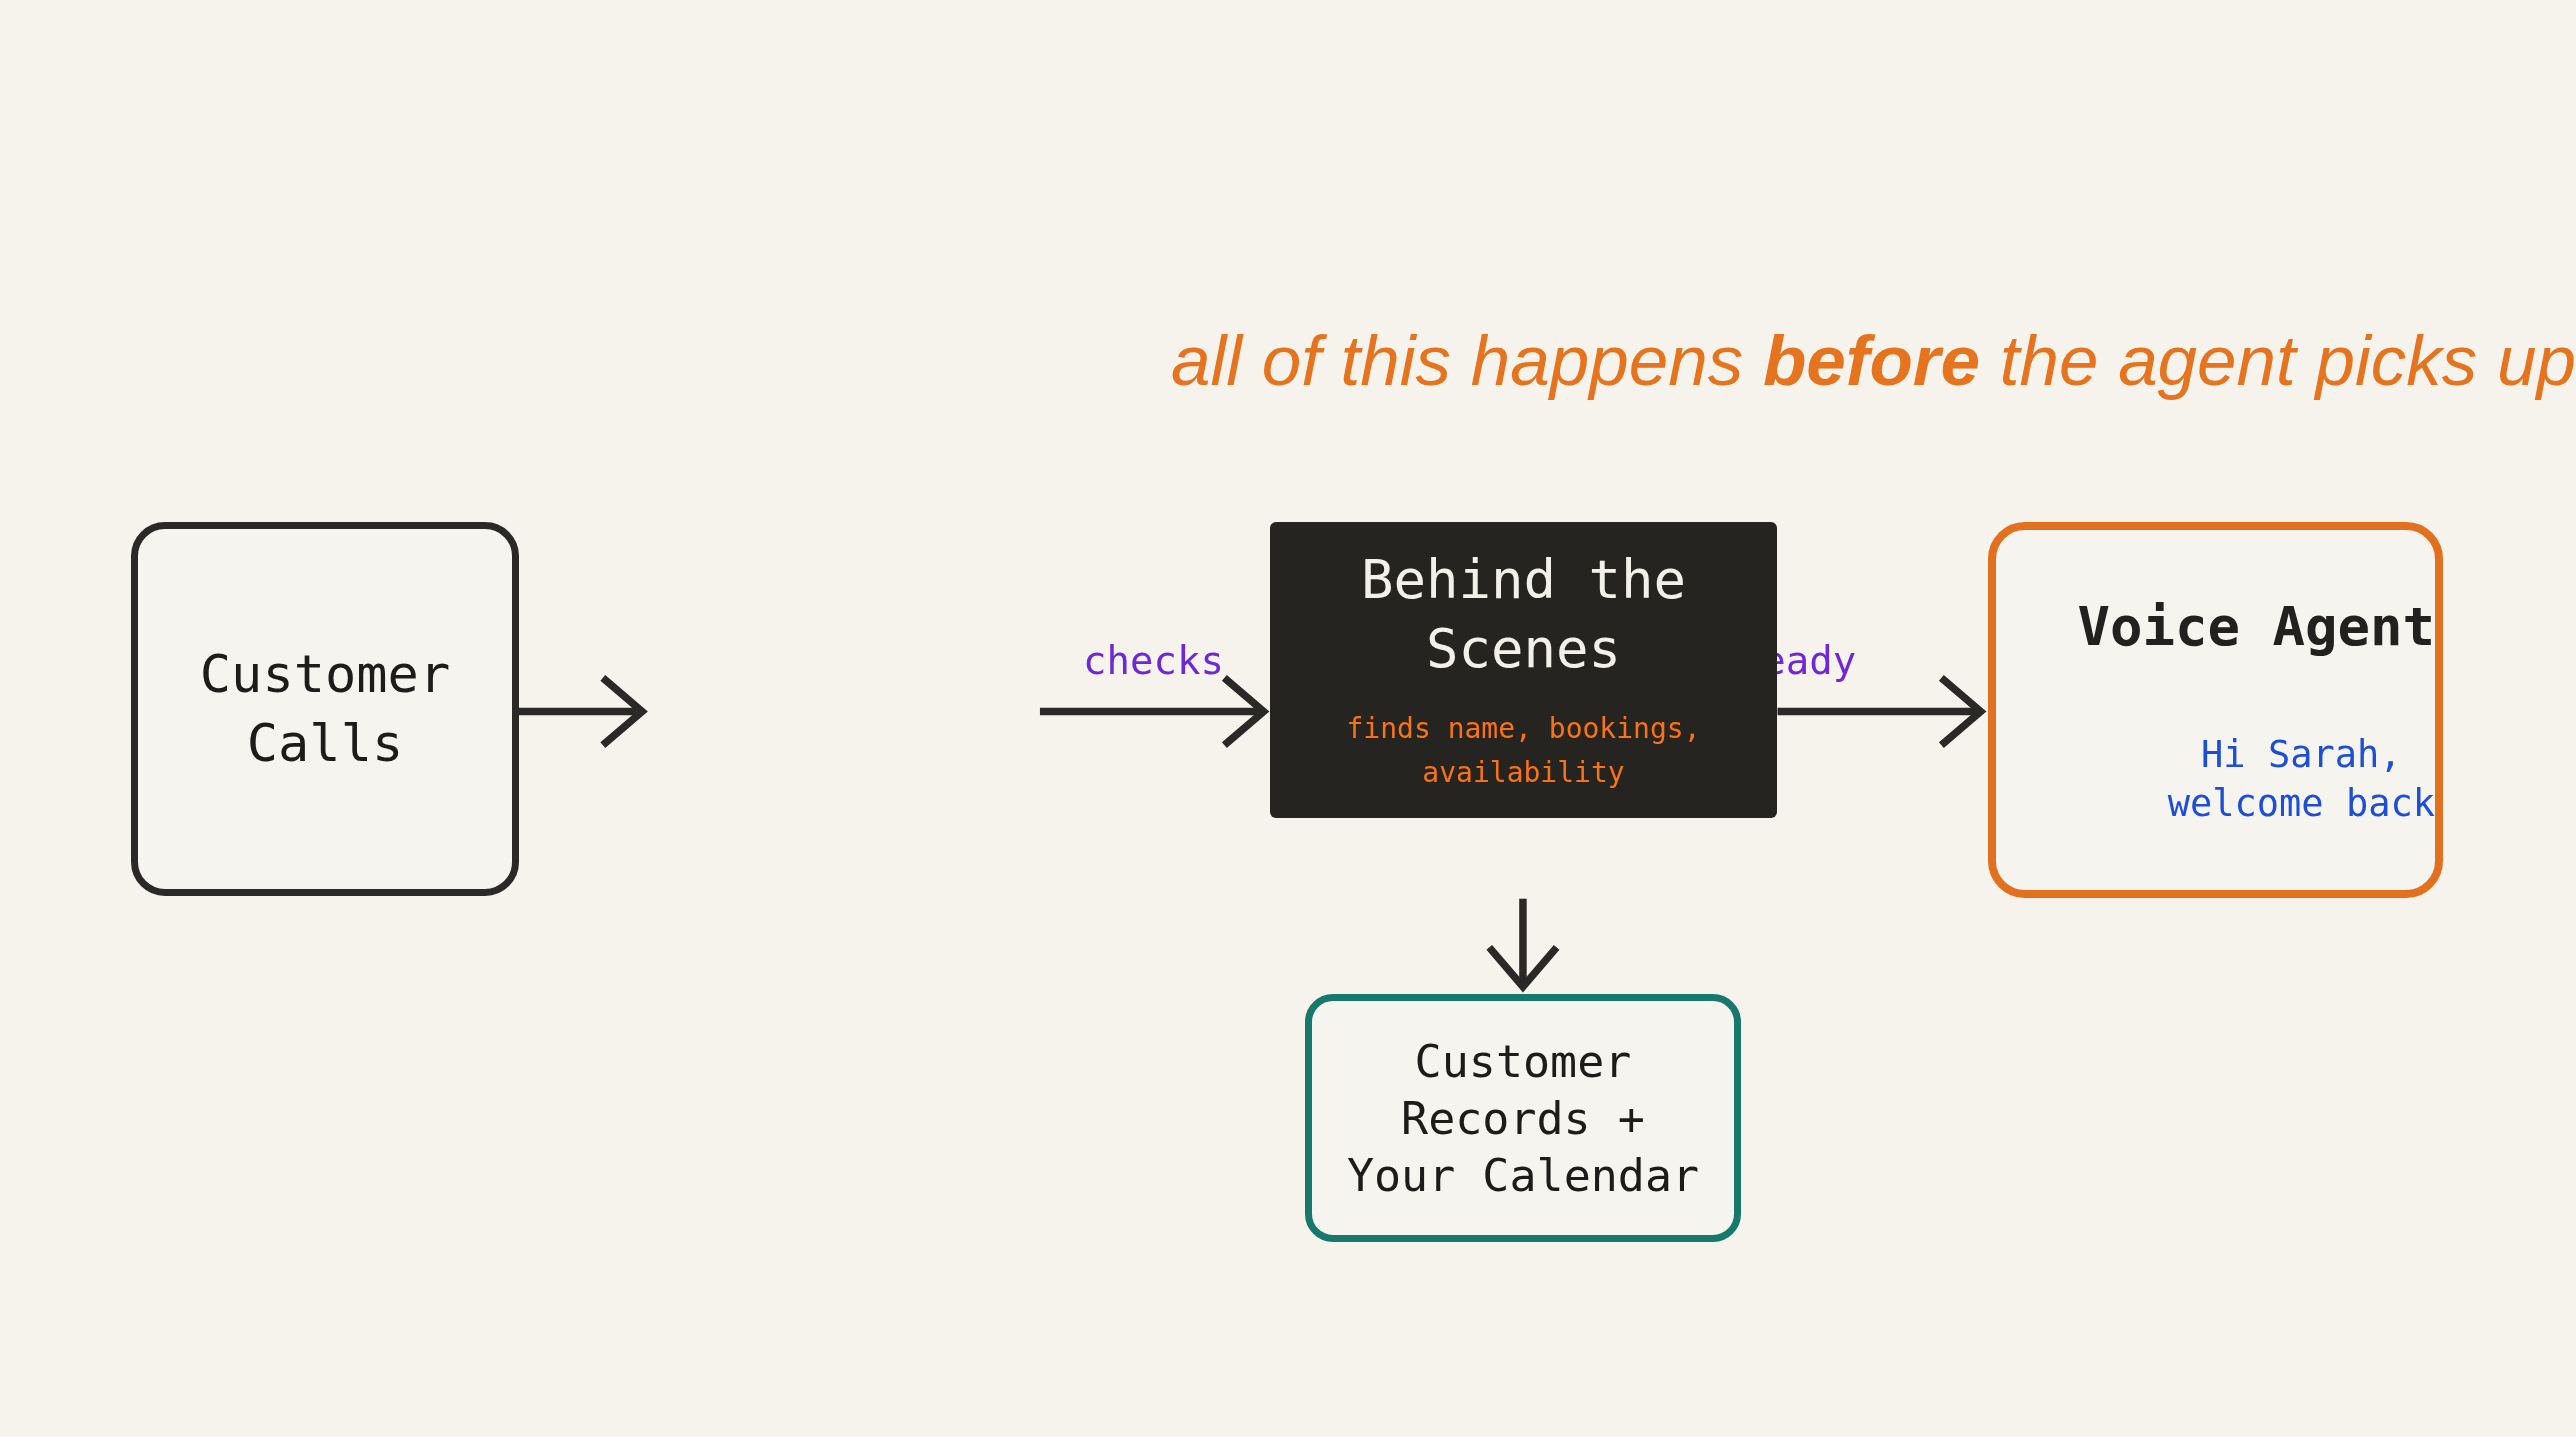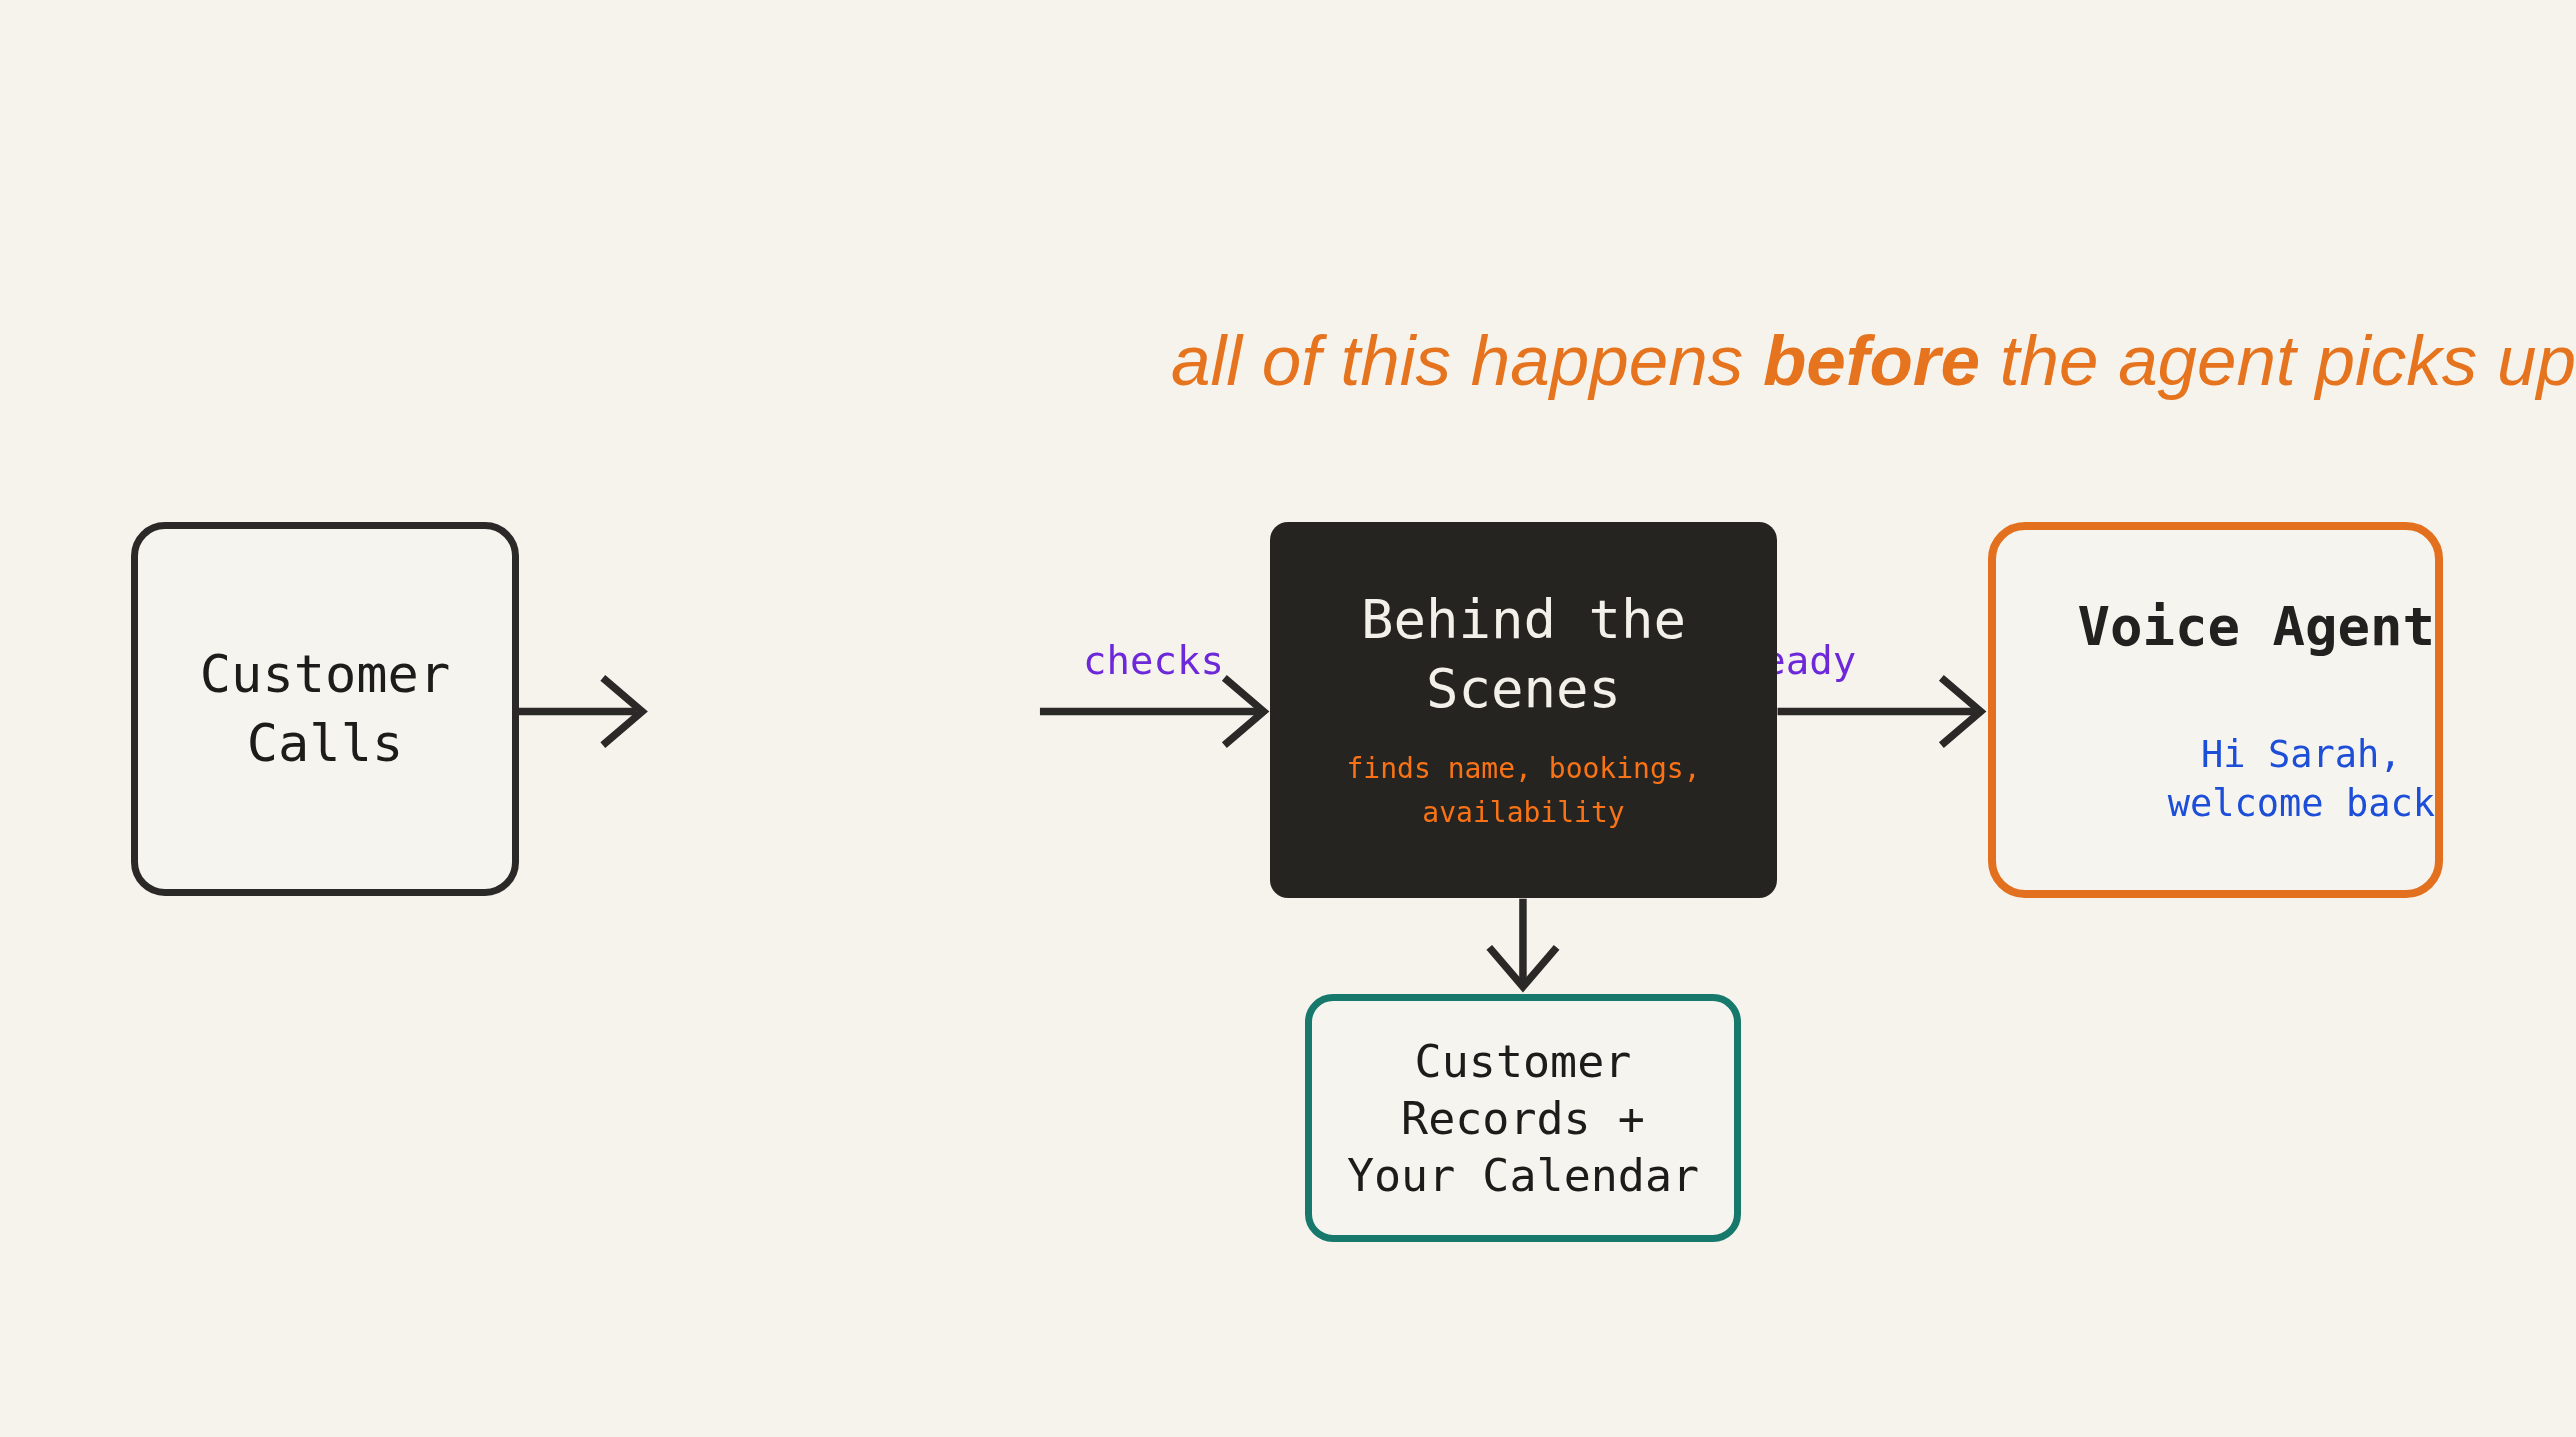--- a/index.html
+++ b/index.html
@@ -69,22 +69,22 @@
     border-radius: 34px;
   }
   .node-phone-number {
     left: 649px; top: 522px;
     width: 391px; height: 374px;
     border-radius: 34px;
   }
 
   .node-behind-scenes {
     left: 1270px; top: 522px;
-    width: 507px; height: 376px;
-    border-radius: 18px;
+    width: 507px; height: 296px;
+    border-radius: 6px;
     background: #252420;
     border: none;
     color: #F2F0E9;
     gap: 24px;
   }
   .node-behind-scenes .node-title {
     font-size: 54px;
     line-height: 69px;
     font-weight: 500;
     white-space: pre-line;

